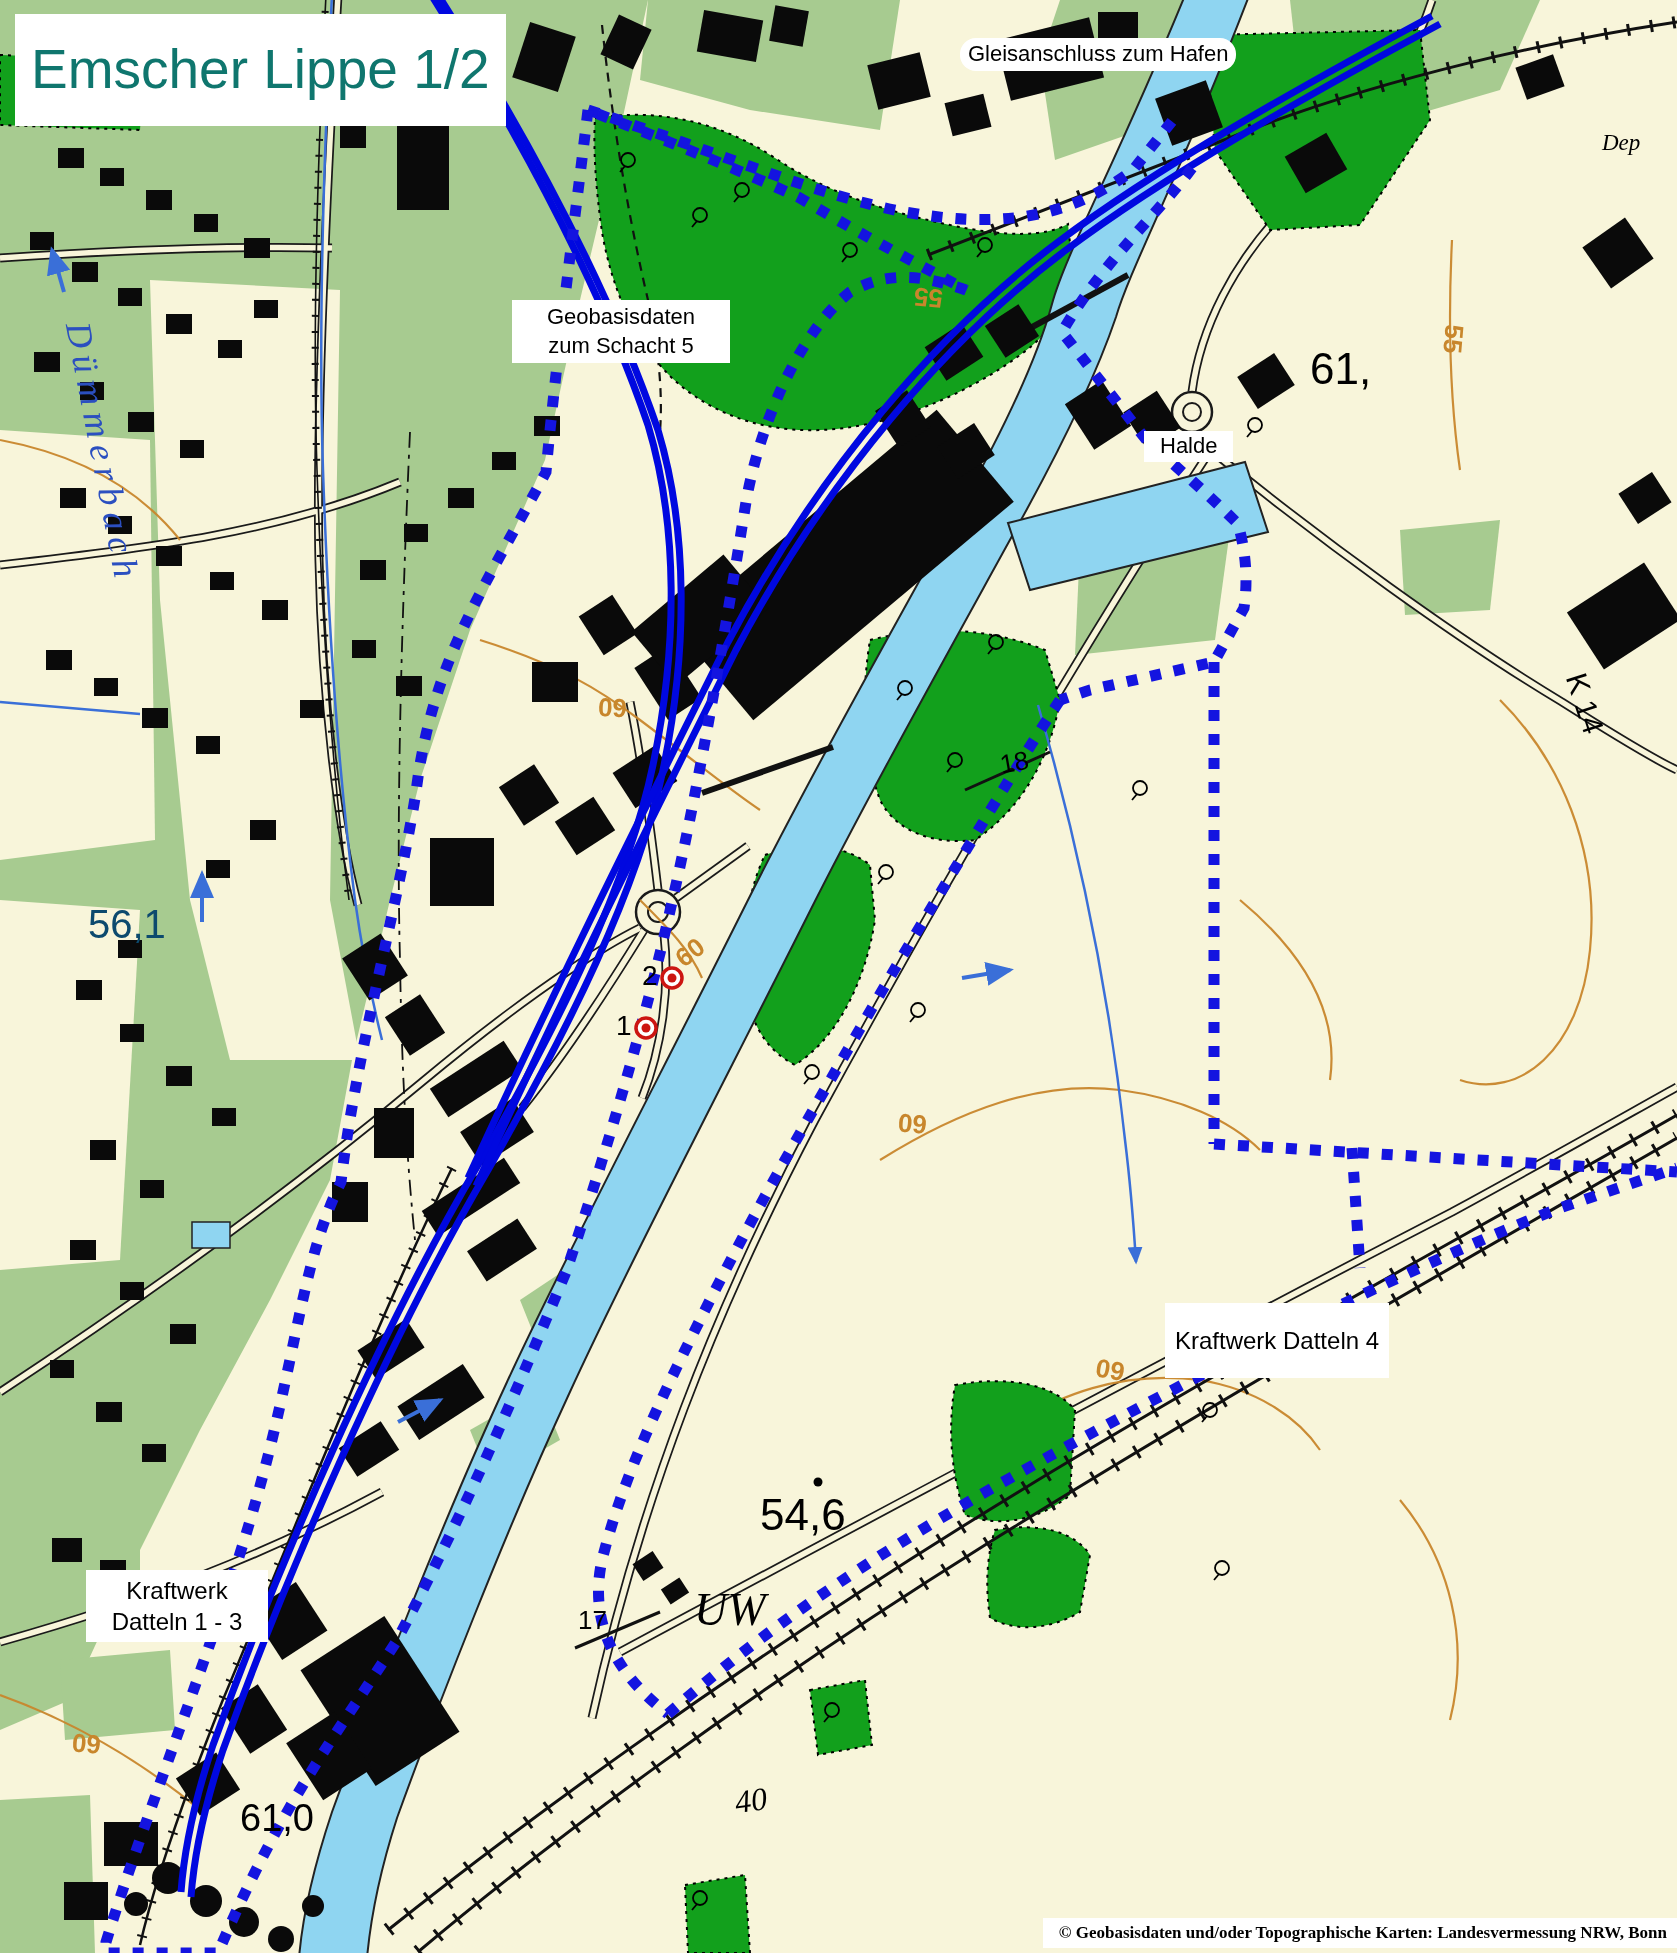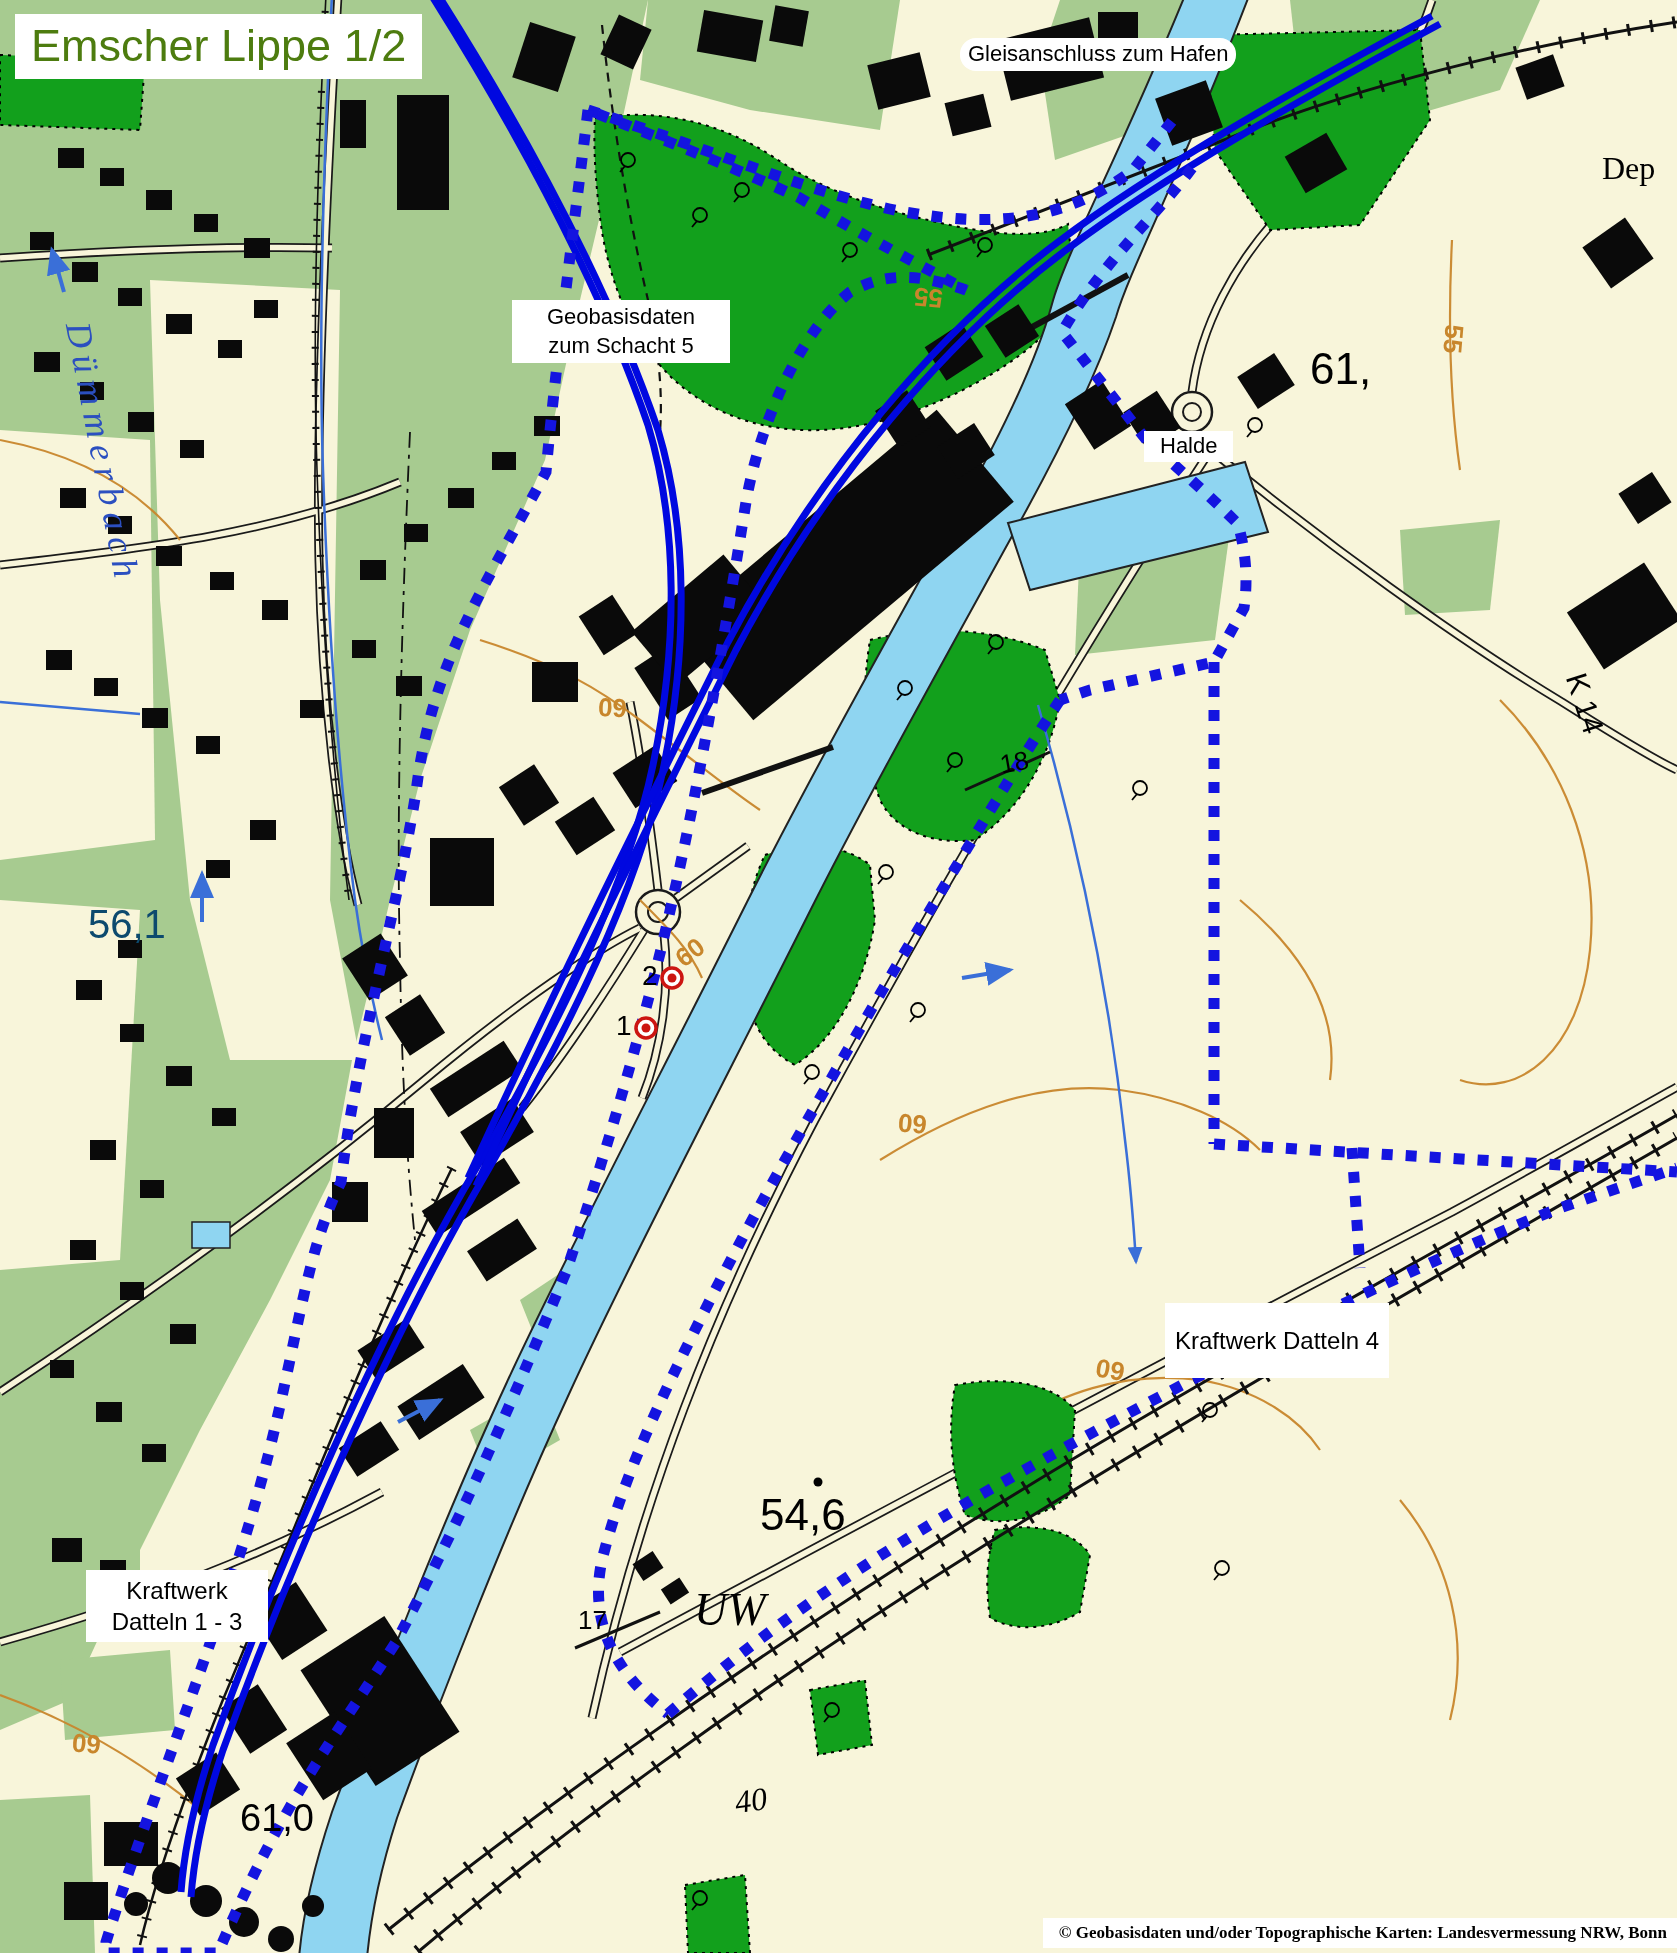--- a/index.html
+++ b/index.html
@@ -2,41 +2,41 @@
 <html><head>
 <meta charset="utf-8">
 <style>
   html,body{margin:0;padding:0;background:#e8e8e8;}
   .stage{position:relative;width:1677px;height:1953px;overflow:hidden;background:#f8f5da;
          font-family:"Liberation Sans",sans-serif;}
   .stage svg{position:absolute;left:0;top:0;}
   .lbl{position:absolute;color:#000;white-space:nowrap;line-height:1.3;}
   .box{background:#ffffff;padding:2px 8px;}
   .c{text-align:center;}
-  #title-label{left:15px;top:14px;font-size:45px;color:#4d7c0f;padding:3px 16px;}
+  #title-label{left:15px;top:14px;font-size:55px;color:#0f766e;padding:20px 16px;}
   #gleisanschluss-label{left:960px;top:38px;font-size:22px;border-radius:16px;}
   #schmalspurbahn-label{left:512px;top:300px;width:206px;font-size:22px;padding:3px 6px;}
   #halde-label{left:1144px;top:431px;font-size:22px;padding:1px 16px;}
   #kraftwerk4-label{left:1165px;top:1303px;font-size:24px;padding:22px 10px;}
   #kraftwerk13-label{left:86px;top:1570px;width:166px;font-size:24px;padding:5px 8px;}
   #copyright-label{right:0;bottom:5px;font-family:"Liberation Serif",serif;font-weight:bold;
       font-size:17px;padding:4px 10px 4px 16px;background:#fff;}
   #duemmerbach-label{left:100px;top:318px;font-family:"Liberation Serif",serif;font-style:italic;
       font-size:36px;color:#2b4fc0;letter-spacing:7px;transform:rotate(79deg);transform-origin:0 0;}
   #spot-56-1{left:88px;top:898px;font-size:40px;color:#0c4a6e;}
   #spot-65-5{left:760px;top:1486px;font-size:44px;}
   #spot-61-canal{left:1310px;top:340px;font-size:44px;}
   #spot-61-0{left:240px;top:1794px;font-size:38px;}
   #uw-label{left:694px;top:1580px;font-family:"Liberation Serif",serif;font-style:italic;font-size:46px;}
   #km17-label{left:578px;top:1604px;font-size:26px;text-align:center;}
   #km18-label{left:1000px;top:746px;font-size:26px;transform:rotate(-10deg);}
   #n40-label{left:735px;top:1780px;font-family:"Liberation Serif",serif;font-style:italic;
       font-size:32px;transform:rotate(-8deg);}
   #k14-label{left:1594px;top:668px;font-size:30px;transform:rotate(72deg);transform-origin:0 0;}
-  #dep-label{left:1602px;top:128px;font-family:"Liberation Serif",serif;font-size:32px;margin-top:20px;}
+  #dep-label{left:1602px;top:128px;font-family:"Liberation Serif",serif;font-style:italic;font-size:23px;}
   .ct{color:#c8862c;font-size:26px;font-weight:bold;}
   #c55a{left:914px;top:280px;transform:rotate(185deg);}
   #c55b{left:1438px;top:322px;transform:rotate(95deg);}
   #c60a{left:598px;top:690px;transform:rotate(183deg);}
   #c60b{left:676px;top:936px;transform:rotate(-38deg);}
   #c60c{left:1096px;top:1352px;transform:rotate(190deg);}
   #c60d{left:898px;top:1106px;transform:rotate(185deg);}
   #c60e{left:72px;top:1726px;transform:rotate(185deg);}
   #marker2-num{left:642px;top:958px;font-size:28px;}
   #marker1-num{left:616px;top:1008px;font-size:28px;}

